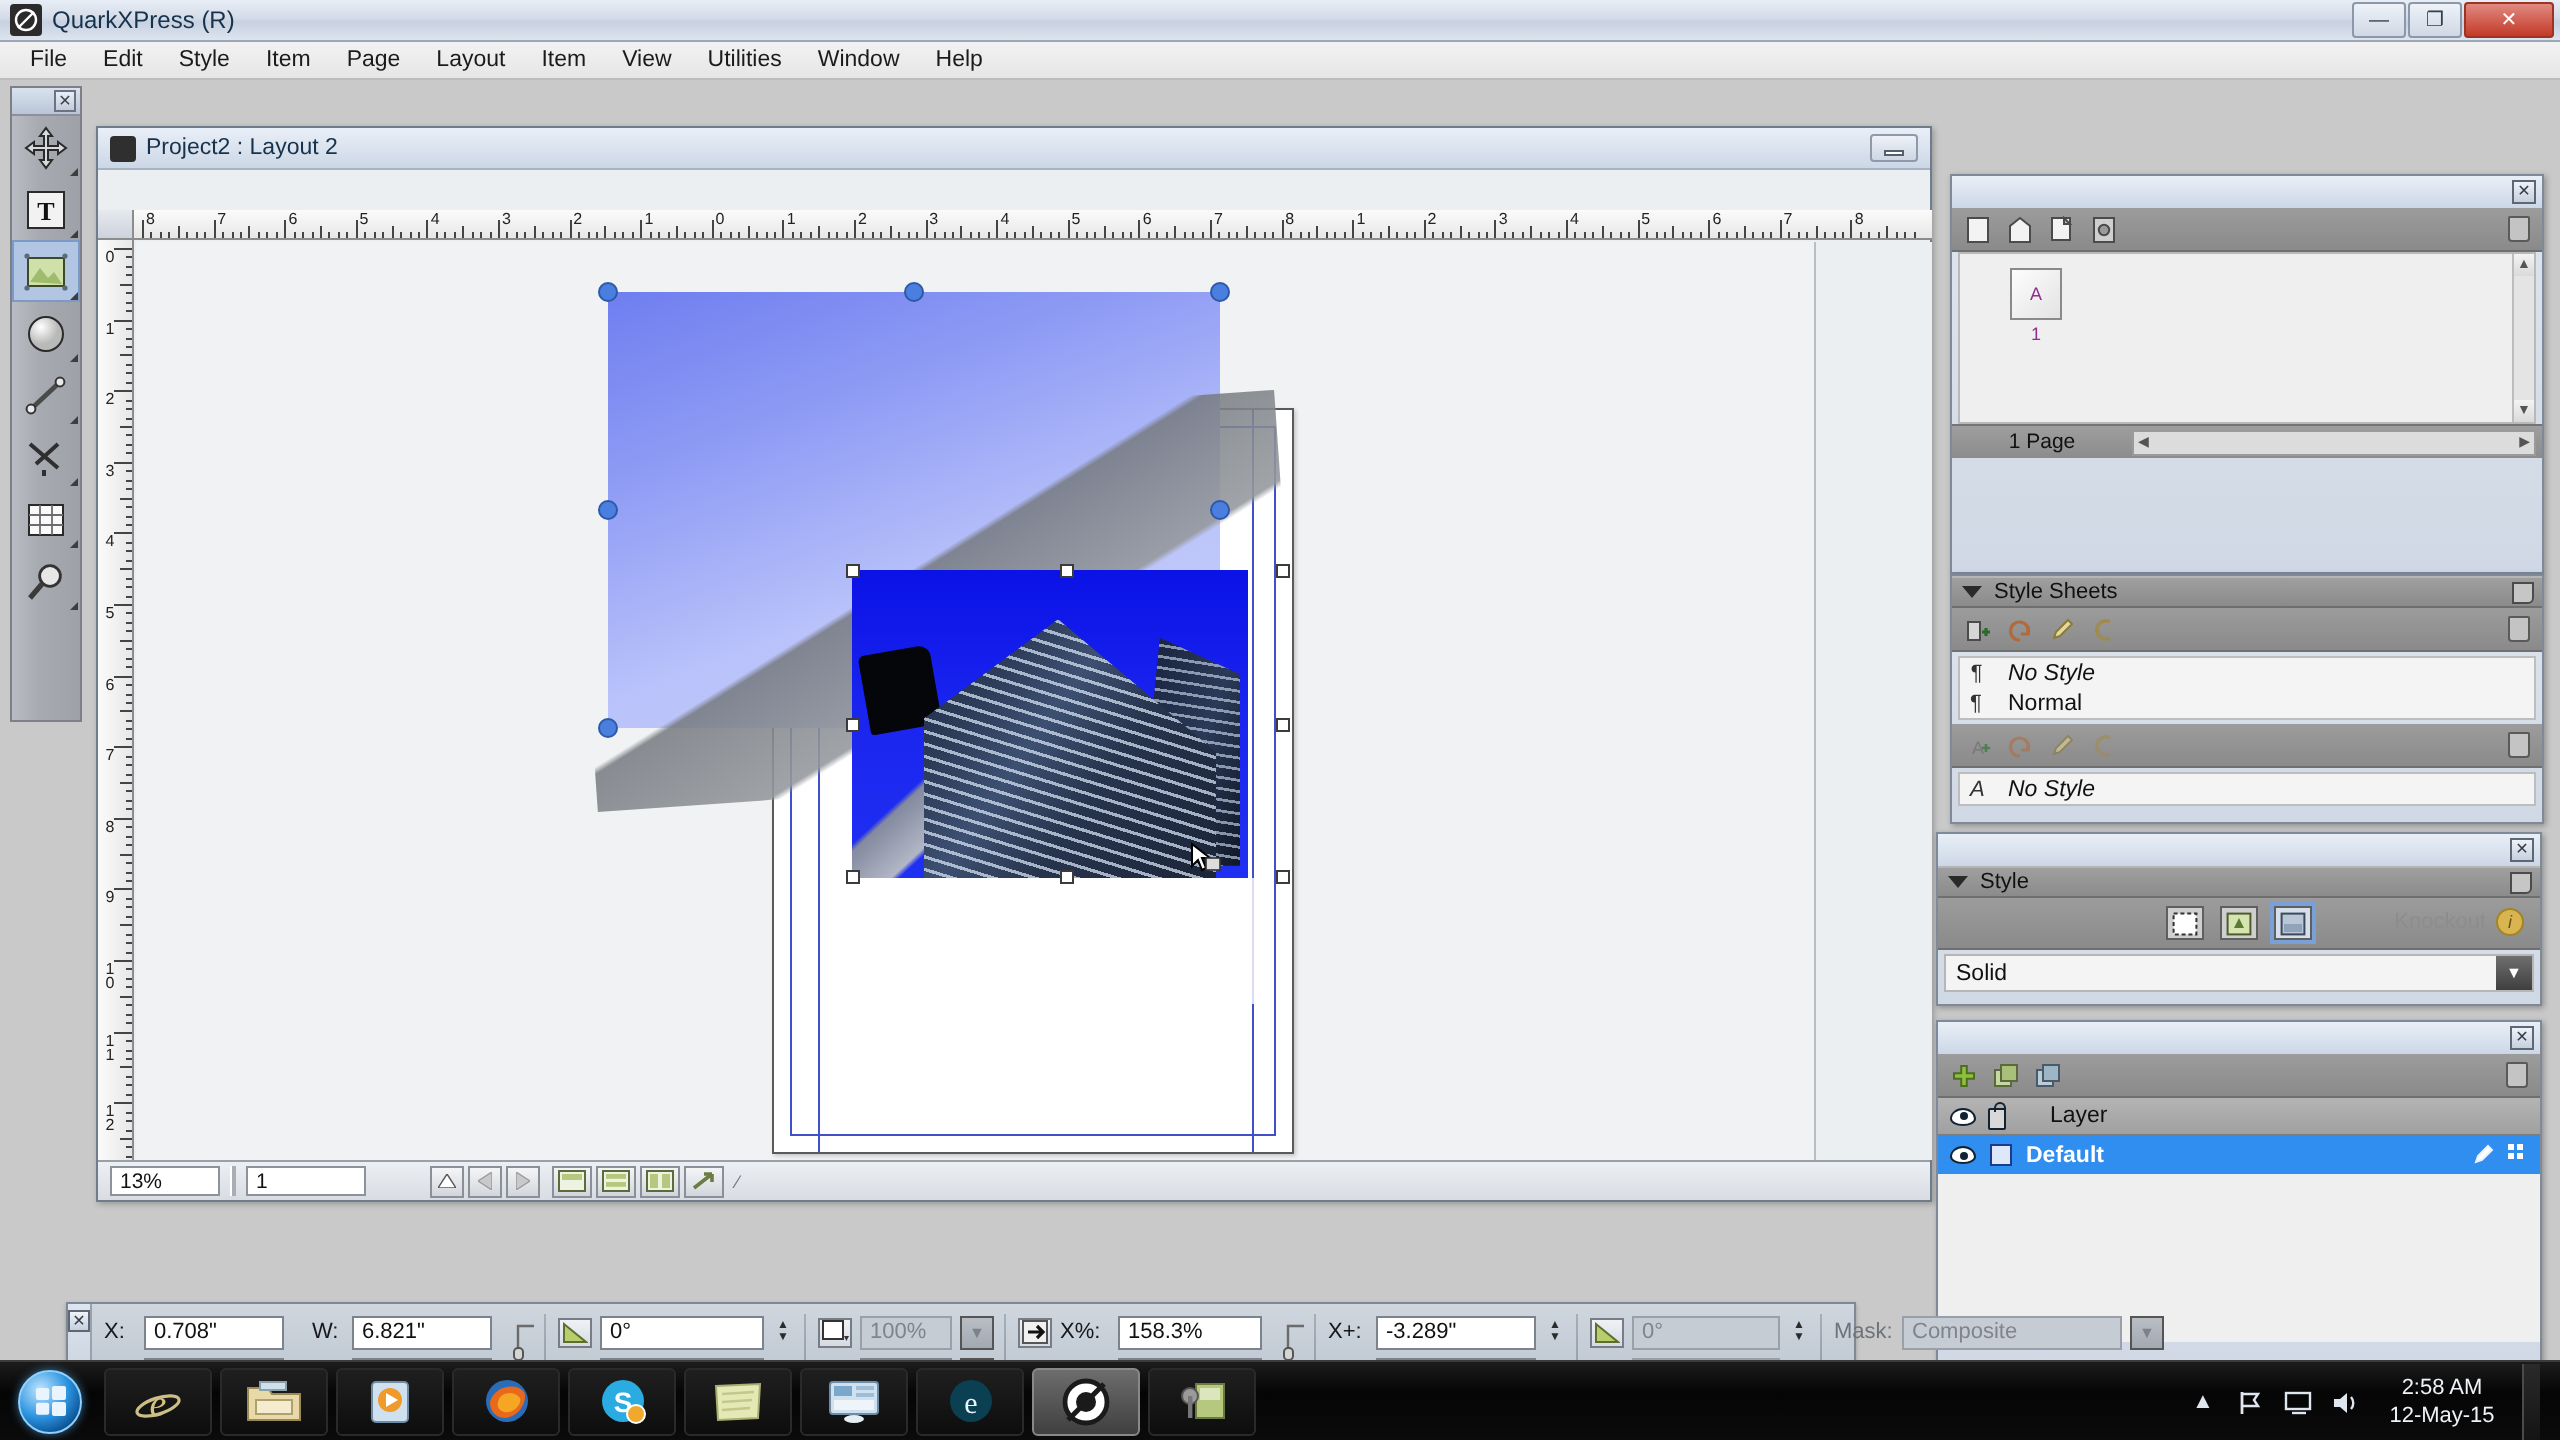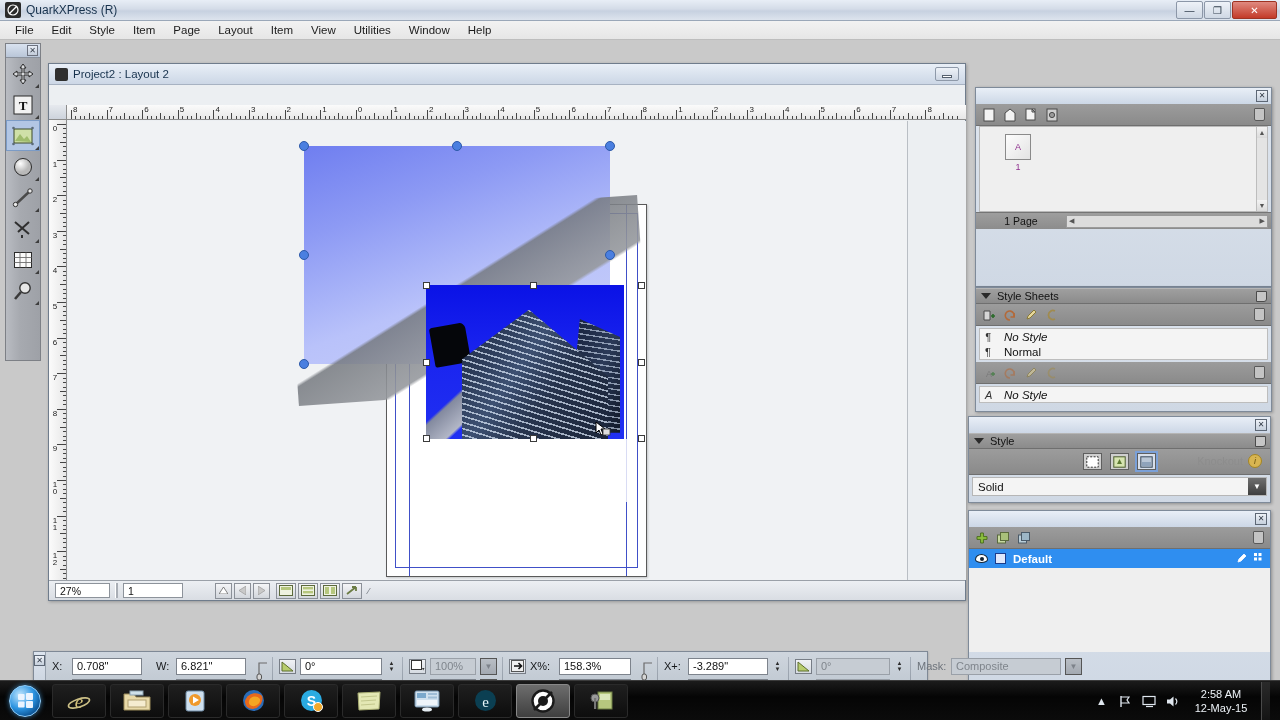--- a/index.html
+++ b/index.html
@@ -826,21 +826,21 @@
 
       <div id="cursor">
         <svg width="16" height="16" viewBox="0 0 16 16">
             <path d="M1 1 L1 12 L4 9 L6 14 L8 13 L6 8 L10 8 Z" fill="#fff" stroke="#000" stroke-width="1"></path>
             <rect x="8" y="8" width="7" height="6" fill="#ddd" stroke="#333" stroke-width=".8"></rect>
           </svg>
       </div>
     </div>
 
     <div id="docstatus">
-      <div class="zoom">27%</div>
+      <div class="zoom">13%</div>
       <div class="sep"></div>
       <div class="pg">1</div>
       <div style="width:30px"></div>
       <div class="sbbtn">
         <svg width="9" height="7" viewBox="0 0 9 7">
             <path d="M4.5 0 L9 7 L0 7 Z" fill="#fff" stroke="#555" stroke-width=".7"></path>
           </svg>
       </div>
       <div class="sbbtn">
         <svg width="7" height="9" viewBox="0 0 7 9">
@@ -1026,20 +1026,25 @@
         </svg>
       <svg class="picon" viewBox="0 0 14 14">
           <rect x="1.5" y="4" width="8" height="8" fill="#c7d8a0" stroke="#5a6a3c"></rect>
           <rect x="4.5" y="1.5" width="8" height="8" fill="#a8c07a" stroke="#5a6a3c"></rect>
         </svg>
       <svg class="picon" viewBox="0 0 14 14">
           <rect x="1.5" y="4" width="8" height="8" fill="#b9cdd8" stroke="#4a5a68"></rect>
           <rect x="4.5" y="1.5" width="8" height="8" fill="#9cb6c6" stroke="#4a5a68"></rect>
         </svg>
       <i class="trash"></i>
+    </div>
+    <div class="layer-hdr">
+      <span class="eye" style="margin-left:6px"></span>
+      <span class="lock" style="margin-left:6px;margin-top:2px"></span>
+      <span style="margin-left:22px">Layer</span>
     </div>
     <div class="layer-row">
       <span class="eye" style="margin-left:6px;background:#fff"></span>
       <span class="layer-swatch"></span>
       <span>Default</span>
       <span style="position:absolute;right:22px;top:3px">
         <svg width="12" height="12" viewBox="0 0 12 12">
             <path d="M2 10 L3 7 L8 2 L10 4 L5 9 Z" fill="#fff" stroke="#eaf2ff"></path>
           </svg>
       </span>

